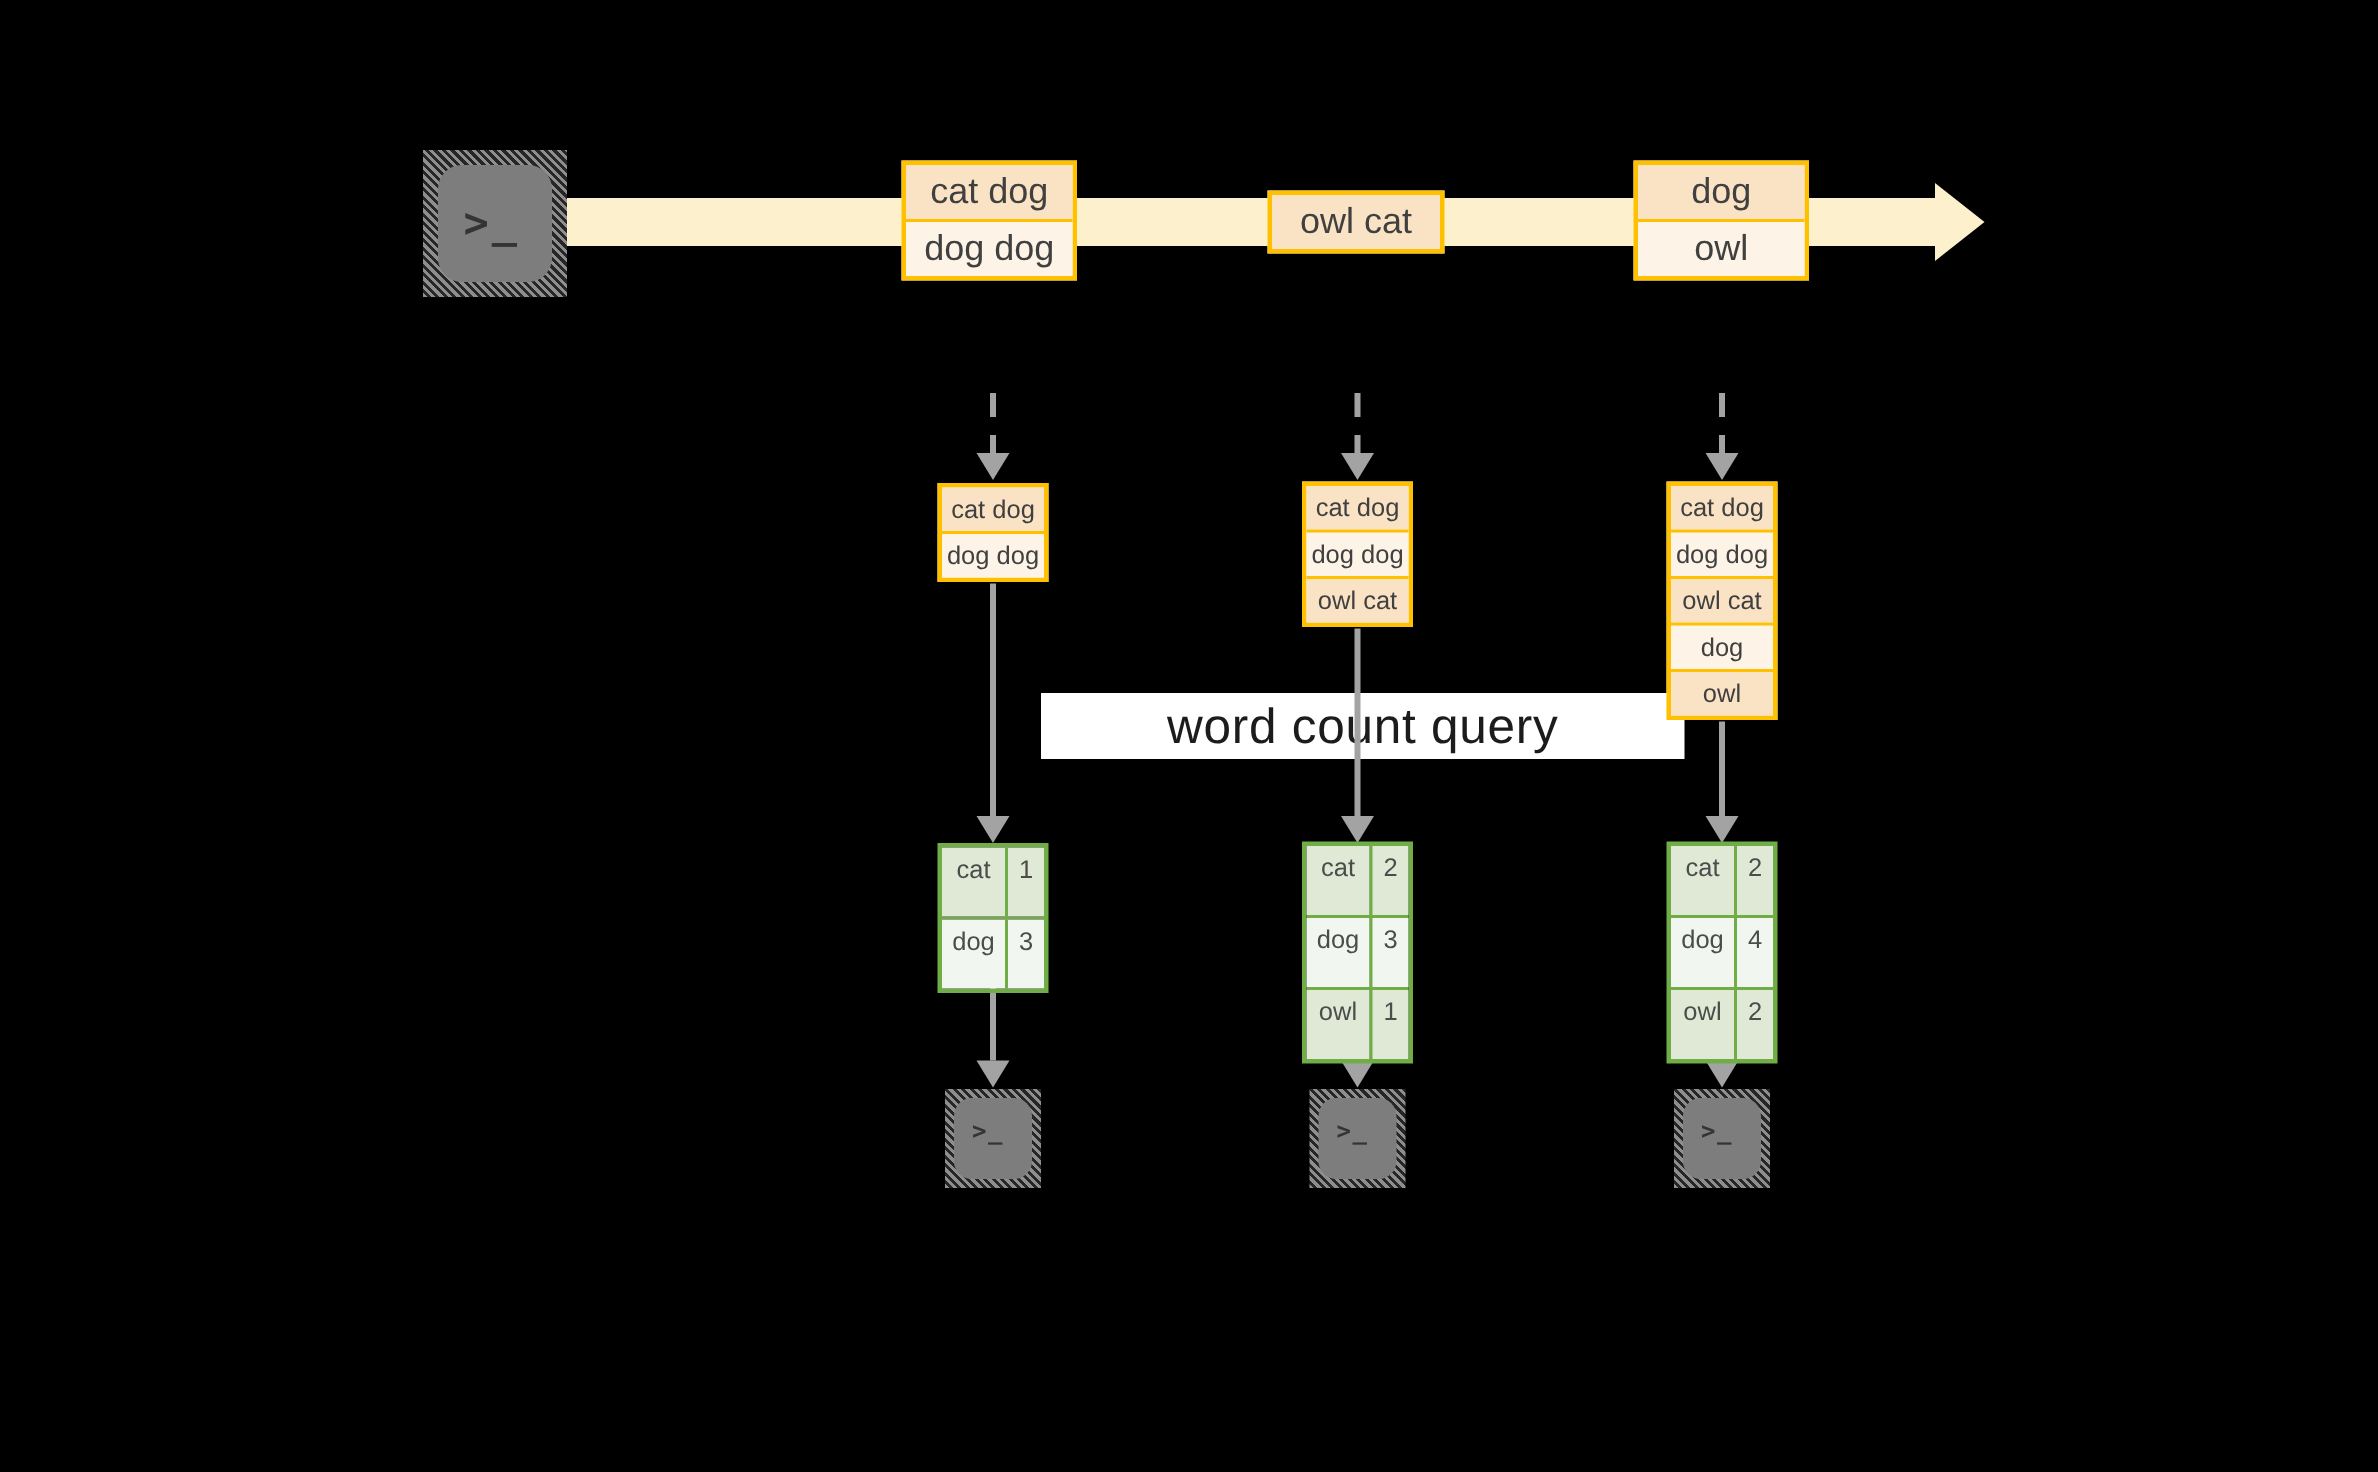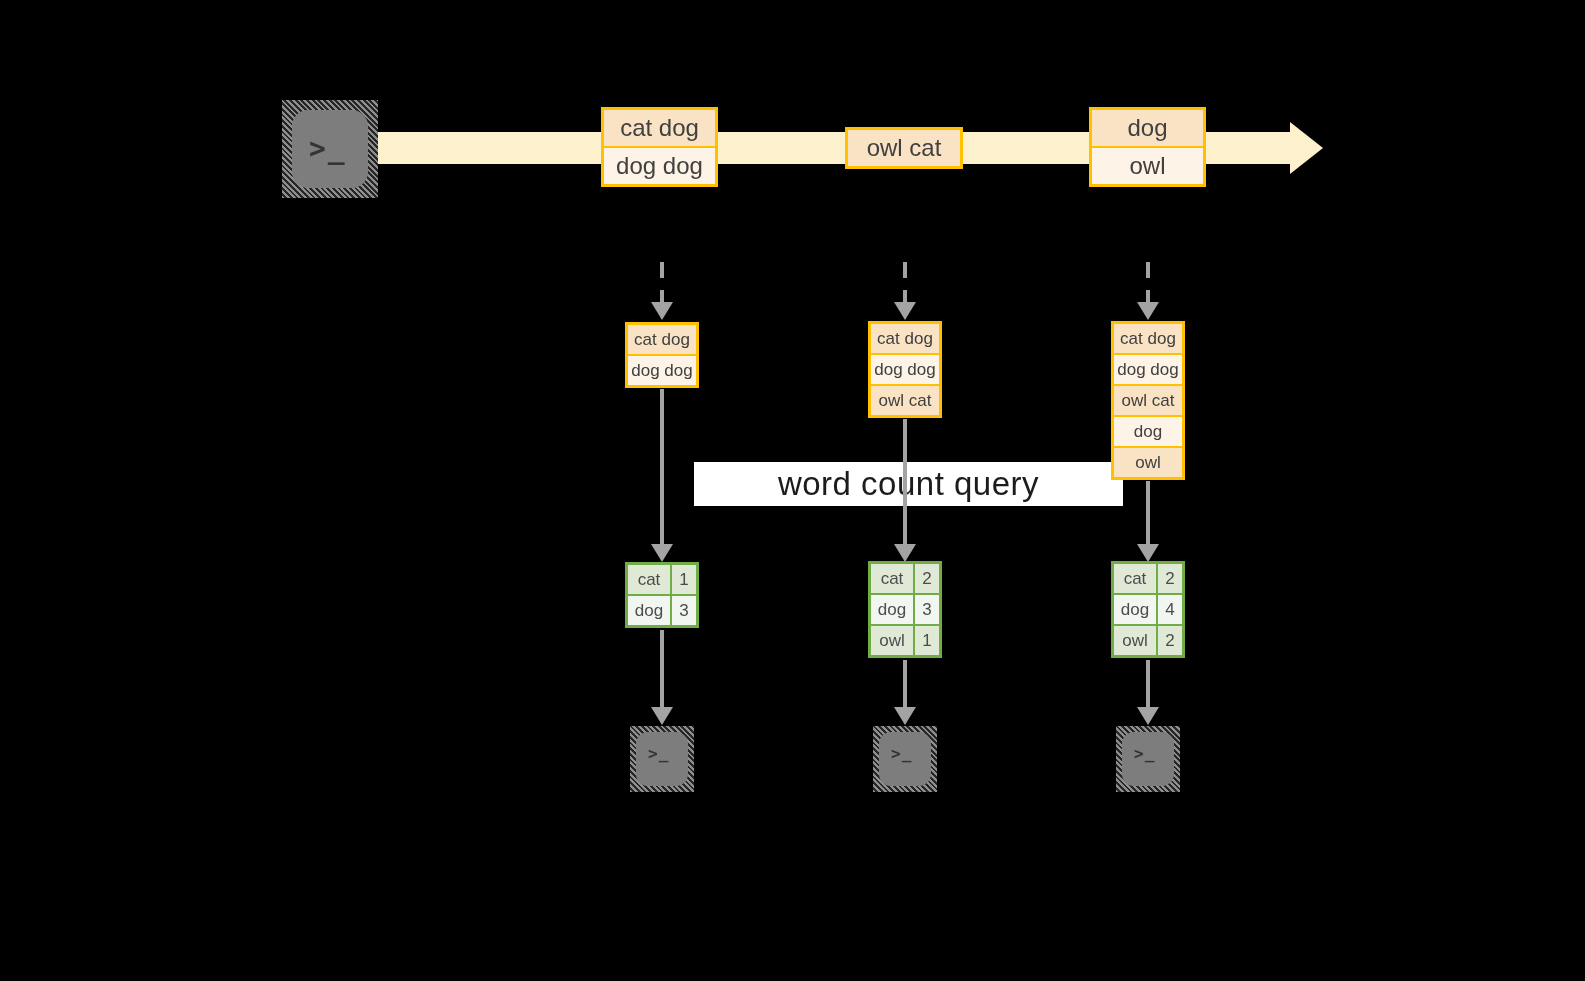--- a/index.html
+++ b/index.html
@@ -73,21 +73,21 @@
     letter-spacing:0.5px;
   }
 
   
   .gtable {
     position:absolute; z-index:4;
     width:74px;
     border:3px solid #70ad47;
     box-sizing:border-box;
   }
-  .grow { display:flex; height:29px; }
+  .grow { display:flex; height:46px; }
   .grow + .grow { border-top:2px solid #70ad47; }
   .gtable .grow:nth-child(odd)  .cell { background:#dfe9d5; }
   .gtable .grow:nth-child(even) .cell { background:#f2f6f0; }
   .cell {
     line-height:29px; font-size:17px; color:#4c4c4c;
     text-align:center; overflow:hidden;
   }
   .cell.word { width:42px; }
   .cell.count { flex:1; border-left:2px solid #70ad47; }
 

